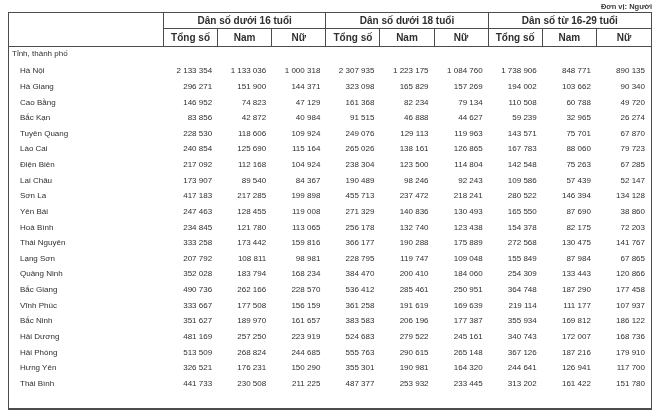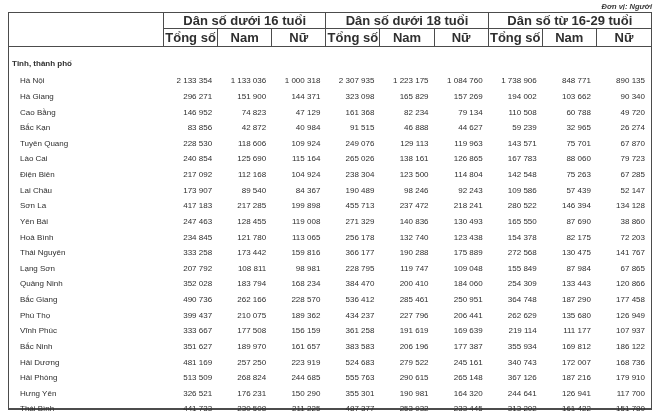--- a/index.html
+++ b/index.html
@@ -6,32 +6,32 @@
   body {
     width: 660px; height: 415px;
     background: #ffffff;
     font-family: "Liberation Sans", "DejaVu Sans", sans-serif;
     color: #2f2f2f;
     position: relative;
     overflow: hidden;
   }
   .unit-label {
     position: absolute; top: 2px; right: 8px;
-    font-size: 7.5px; font-style: italic; font-weight: bold;
+    font-size: 7.5px; font-weight: bold;
     color: #3a3a3a;
   }
   
   .thead {
     position: absolute; left: 8px; top: 12px; width: 644px;
     box-sizing: border-box;
     border: 1px solid #4c4c4c;
     display: grid;
     grid-template-columns: 155px repeat(9, 1fr);
     grid-template-rows: 16px 17px;
-    font-size: 13px; font-weight: bold;
+    font-size: 10px; font-weight: bold;
   }
   .thead .cell {
     display: flex; align-items: center; justify-content: center;
     overflow: hidden; white-space: nowrap;
   }
   .corner { grid-row: 1 / 3; grid-column: 1; border-right: 1px solid #4c4c4c; }
   .group { grid-row: 1; border-bottom: 1px solid #4c4c4c; }
   .g1 { grid-column: 2 / 5; border-right: 1px solid #4c4c4c; }
   .g2 { grid-column: 5 / 8; border-right: 1px solid #4c4c4c; }
   .g3 { grid-column: 8 / 11; text-align: right; }
@@ -41,22 +41,22 @@
   .tbody {
     position: absolute; left: 8px; top: 47px; width: 644px; height: 363px;
     box-sizing: border-box;
     border-left: 1px solid #4c4c4c;
     border-right: 1px solid #4c4c4c;
     border-bottom: 2px solid #4c4c4c;
     background: #ffffff;
     font-size: 8px;
   }
   .row-group-header {
-    margin-top: 10px; height: 16px; line-height: 14px;
-    padding-left: 3px; font-weight: bold; font-size: 8px;
+    margin-top: 0; height: 16px; line-height: 14px;
+    padding-left: 3px; font-weight: normal; font-size: 8px;
   }
   .trow {
     display: grid;
     grid-template-columns: 155px repeat(9, 1fr);
     height: 15.64px;
     align-items: center;
   }
   .pname { padding-left: 11px; white-space: nowrap; overflow: hidden; }
   .val { text-align: right; padding-right: 6px; white-space: nowrap; }
 </style>
@@ -273,32 +273,20 @@
     <div class="val">262 166</div>
     <div class="val">228 570</div>
     <div class="val">536 412</div>
     <div class="val">285 461</div>
     <div class="val">250 951</div>
     <div class="val">364 748</div>
     <div class="val">187 290</div>
     <div class="val">177 458</div>
   </div>
 
-  <div class="trow">
-    <div class="pname">Phú Thọ</div>
-    <div class="val">399 437</div>
-    <div class="val">210 075</div>
-    <div class="val">189 362</div>
-    <div class="val">434 237</div>
-    <div class="val">227 796</div>
-    <div class="val">206 441</div>
-    <div class="val">262 629</div>
-    <div class="val">135 680</div>
-    <div class="val">126 949</div>
-  </div>
 
   <div class="trow">
     <div class="pname">Vĩnh Phúc</div>
     <div class="val">333 667</div>
     <div class="val">177 508</div>
     <div class="val">156 159</div>
     <div class="val">361 258</div>
     <div class="val">191 619</div>
     <div class="val">169 639</div>
     <div class="val">219 114</div>

